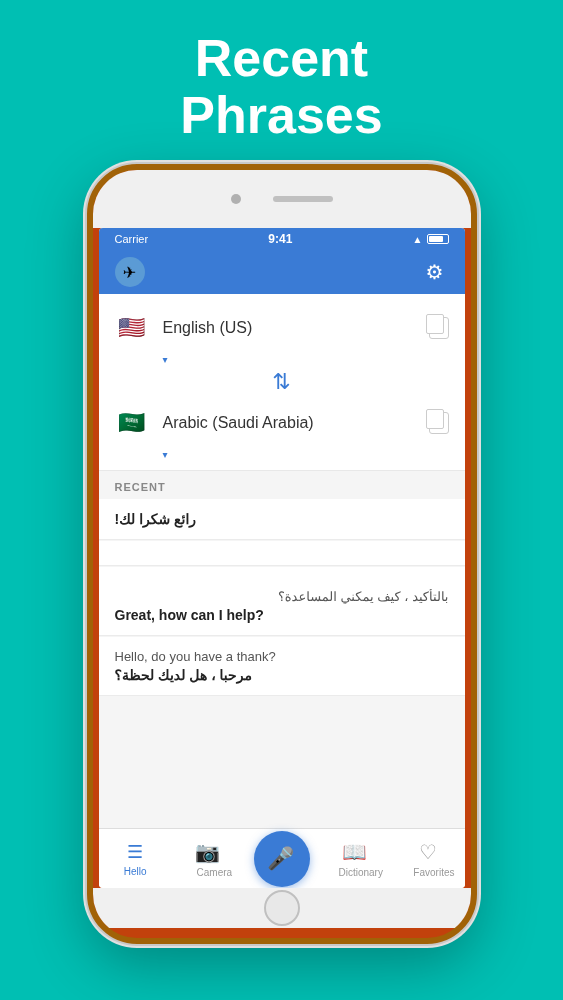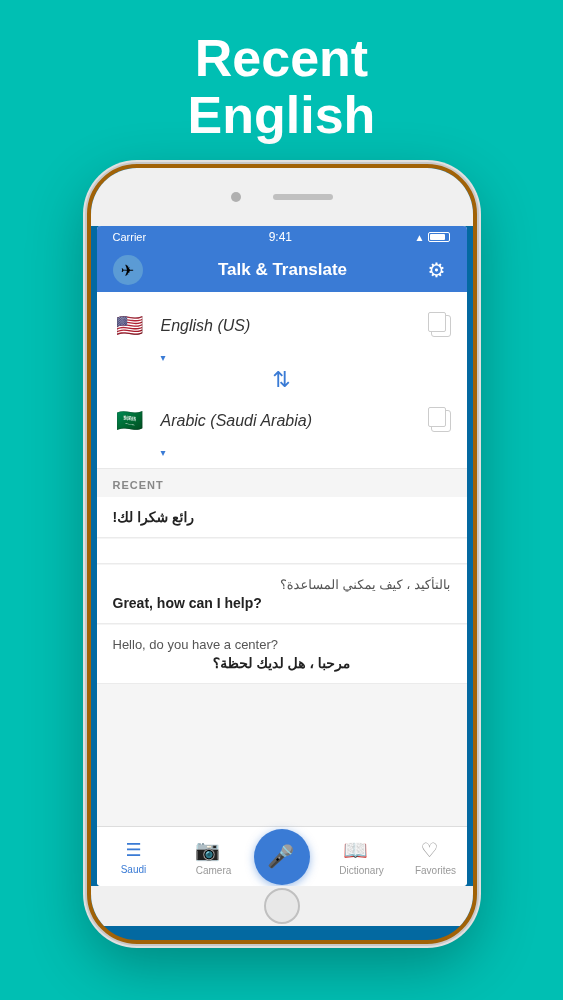--- a/index.html
+++ b/index.html
@@ -27,26 +27,26 @@
 
     
     .phone-wrapper {
       display: flex;
       justify-content: center;
       align-items: flex-start;
     }
     .phone {
       width: 390px;
       height: 780px;
-      background: #0369a1;
+      background: #c2410c;
       border-radius: 50px;
       box-shadow: 0 0 0 2px #c8c8c8, 0 0 0 4px #e0e0e0, 0 20px 60px rgba(0,0,0,0.3);
       position: relative;
       overflow: hidden;
-      border: 4px solid #a16207;
+      border: 6px solid #a16207;
     }
 
     
     .phone-top {
       display: flex;
       justify-content: center;
       align-items: center;
       height: 58px;
       position: relative;
       background: #f0f0f0;
@@ -87,21 +87,21 @@
       height: 22px;
     }
     .status-carrier {
       font-size: 11px;
       color: white;
       font-weight: 500;
     }
     .status-time {
       font-size: 12px;
       color: white;
-      font-weight: 400;
+      font-weight: 700;
     }
     .status-icons {
       display: flex;
       gap: 4px;
       align-items: center;
     }
     .battery-icon {
       width: 22px;
       height: 10px;
       border: 1.5px solid white;
@@ -181,21 +181,20 @@
       border-radius: 50%;
       overflow: hidden;
       display: flex;
       align-items: center;
       justify-content: center;
       font-size: 22px;
     }
     .lang-name {
       font-size: 16px;
       color: #333;
-      font-style: italic;
     }
     .copy-icon {
       width: 20px;
       height: 22px;
       border: 1.5px solid #ccc;
       border-radius: 3px;
       position: relative;
     }
     .copy-icon::before {
       content: '';
@@ -337,21 +336,21 @@
     }
   </style>
 </head>
 <body>
 
 <div style="width:563px;height:1000px;background:#00BFB3;position:relative;overflow:hidden;">
 
   <div class="page-title">
     <h1>
       <span>Recent</span><br>
-      <span>English</span>
+      <span>Phrases</span>
     </h1>
   </div>
 
   <div class="phone-wrapper">
     <div class="phone">
 
       <div class="phone-top">
         <div class="phone-camera"></div>
         <div class="phone-speaker"></div>
       </div>
@@ -366,21 +365,20 @@
             <div class="battery-icon">
               <div class="battery-fill"></div>
             </div>
           </div>
         </div>
 
         <div class="app-navbar">
           <div class="nav-logo">
             <span style="font-size:16px;">✈</span>
           </div>
-          <span class="nav-title">Talk &amp; Translate</span>
           <div class="nav-settings">
             <span class="gear-unicode">⚙</span>
           </div>
         </div>
 
         <div class="language-selector">
 
           <div class="lang-row">
             <div class="lang-left">
               <div class="flag-circle">🇺🇸</div>
@@ -408,35 +406,35 @@
           <div class="recent-header">RECENT</div>
 
           <div class="phrase-card">
             <div class="phrase-ar">!رائع شكرا لك</div>
           </div>
 
           <div class="phrase-card">
           </div>
 
           <div class="phrase-card">
-            <div class="phrase-en" style="direction:rtl;text-align:right;">بالتأكيد ، كيف يمكني المساعدة؟</div>
+            <div class="phrase-en" style="direction:rtl;text-align:right;margin-top:10px;">بالتأكيد ، كيف يمكني المساعدة؟</div>
             <div class="phrase-ar">Great, how can I help?</div>
           </div>
 
           <div class="phrase-card">
-            <div class="phrase-en">Hello, do you have a center?</div>
-            <div class="phrase-ar" style="direction:rtl;text-align:center;">مرحبا ، هل لديك لحظة؟</div>
+            <div class="phrase-en">Hello, do you have a thank?</div>
+            <div class="phrase-ar" style="direction:rtl;text-align:left;">مرحبا ، هل لديك لحظة؟</div>
           </div>
         </div>
 
         <div class="tab-bar">
 
           <div class="tab-item active">
             <span class="tab-icon" style="font-size:18px;color:#3A7BD5;">☰</span>
-            <span class="tab-label">Saudi</span>
+            <span class="tab-label">Hello</span>
           </div>
 
           <div class="tab-item">
             <span class="tab-icon">📷</span>
             <span class="tab-label">Camera</span>
           </div>
 
           <div class="tab-item" style="position:relative;">
             <div class="mic-button">
               <span class="mic-icon">🎤</span>

